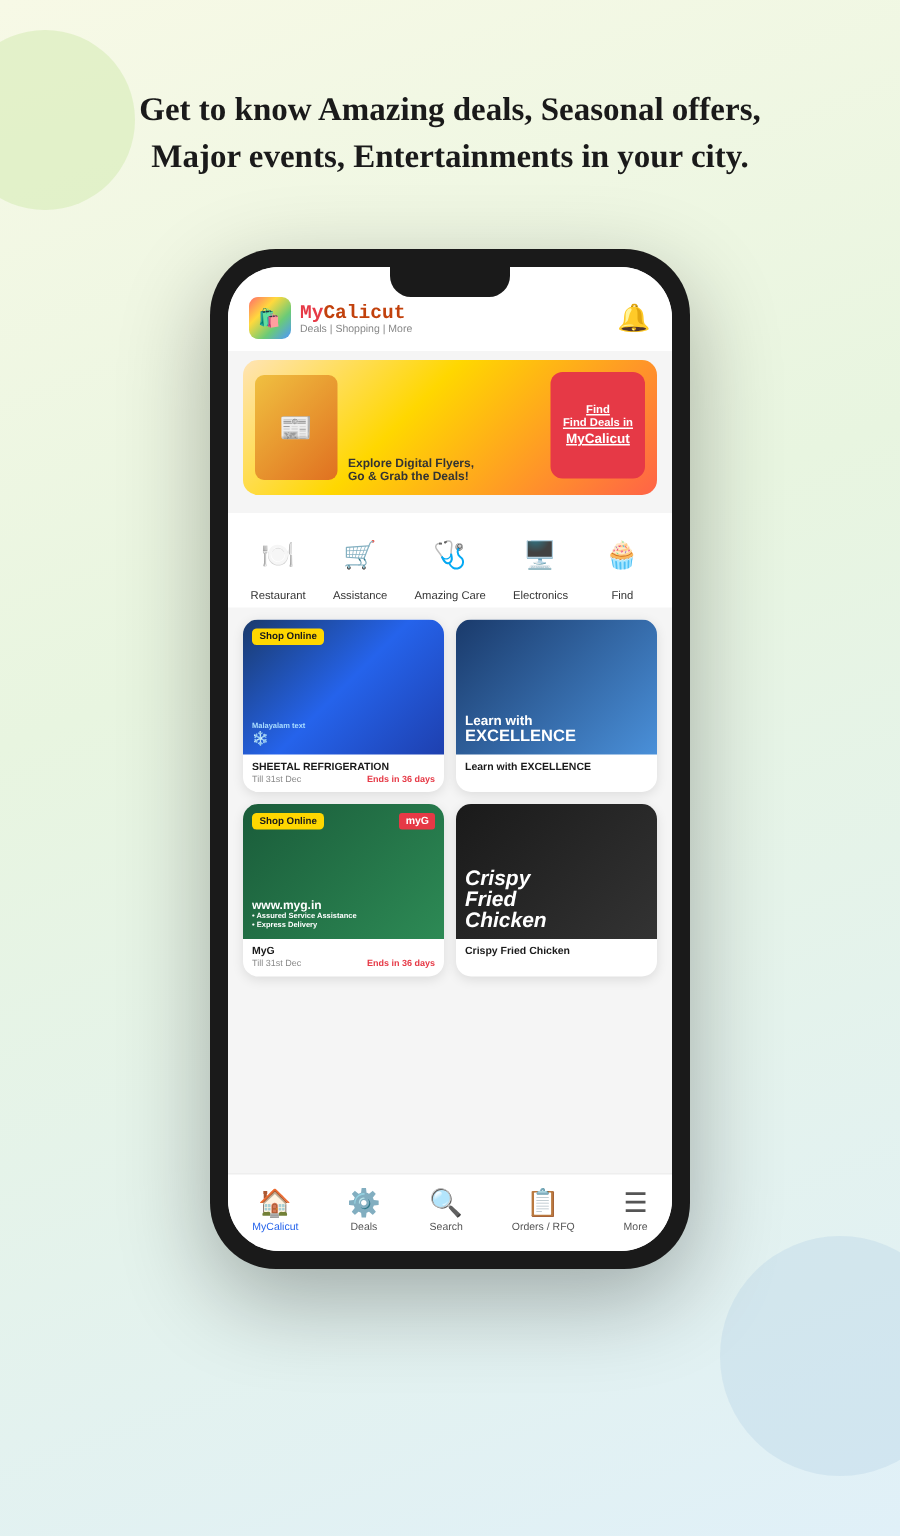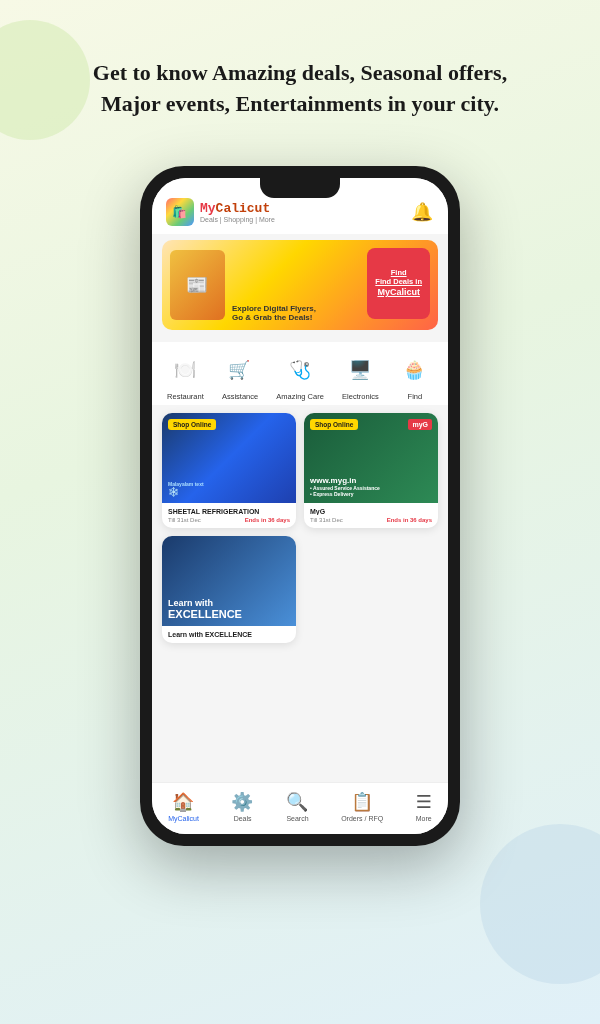--- a/index.html
+++ b/index.html
@@ -465,50 +465,60 @@
           <div class="deal-info">
             <div class="deal-name">SHEETAL REFRIGERATION</div>
             <div class="deal-meta">
               <span class="deal-date">Till 31st Dec</span>
               <span class="deal-ends">Ends in 36 days</span>
             </div>
           </div>
         </div>
 
         <div class="deal-card">
+          <div class="deal-img deal-img-3">
+            <div class="deal-img-content">
+              <div class="learn-text">Learn with</div>
+              <div class="learn-text2">EXCELLENCE</div>
+            </div>
+          </div>
+          <div class="deal-info">
+            <div class="deal-name">Learn with EXCELLENCE</div>
+          </div>
+        </div>
+
+        <div class="deal-card">
           <div class="deal-img deal-img-2">
             <div class="shop-online-badge">Shop Online</div>
             <div class="myg-badge">myG</div>
             <div class="deal-img-content">
               <div class="main-text">www.myg.in</div>
               <div style="font-size:5px;">• Assured Service Assistance</div>
               <div style="font-size:5px;">• Express Delivery</div>
             </div>
           </div>
           <div class="deal-info">
             <div class="deal-name">MyG</div>
             <div class="deal-meta">
               <span class="deal-date">Till 31st Dec</span>
               <span class="deal-ends">Ends in 36 days</span>
             </div>
           </div>
         </div>
 
         <div class="deal-card">
-          <div class="deal-img deal-img-3">
+          <div class="deal-img deal-img-4">
             <div class="deal-img-content">
-              <div class="learn-text">Learn with</div>
-              <div class="learn-text2">EXCELLENCE</div>
+              <div class="crispy-text">Crispy<br>Fried<br>Chicken</div>
             </div>
           </div>
           <div class="deal-info">
-            <div class="deal-name">Learn with EXCELLENCE</div>
+            <div class="deal-name">Crispy Fried Chicken</div>
           </div>
         </div>
-
 
       </div>
     </div>
 
     <div class="bottom-nav">
       <div class="nav-item">
         <div class="nav-icon active">🏠</div>
         <span class="nav-label active">MyCalicut</span>
       </div>
       <div class="nav-item">

